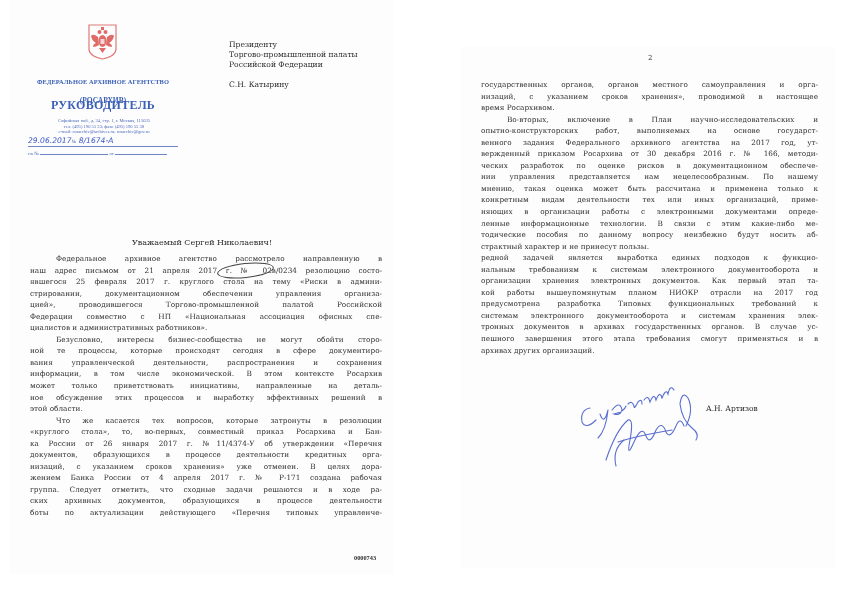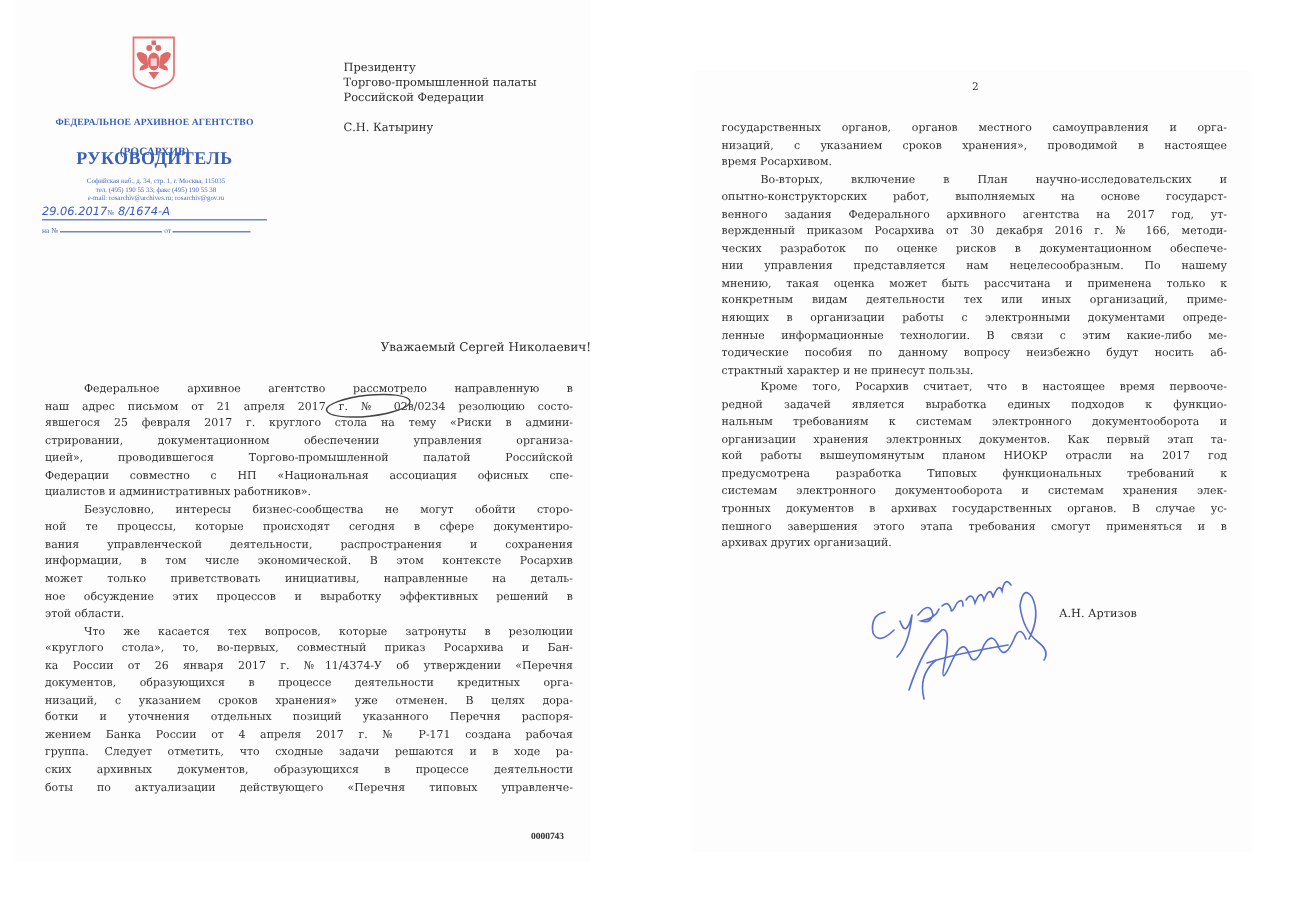--- a/index.html
+++ b/index.html
@@ -134,22 +134,22 @@
       color: #2c2c2c;
       white-space: nowrap;
     }
     .addressee .name {
       margin-top: 10px;
     }
     .salutation {
       position: absolute;
       left: 0;
       width: 384px;
-      top: 227px;
-      text-align: right;
+      top: 238px;
+      text-align: center;
       font-size: 8px;
       color: #2c2c2c;
       white-space: nowrap;
     }
     .body-text {
       position: absolute;
       font-size: 7.3px;
       line-height: 11.55px;
       color: #2f2f2f;
       text-align: justify;
@@ -286,21 +286,20 @@
       <span class="line">вания управленческой деятельности, распространения и сохранения</span>
       <span class="line">информации, в том числе экономической. В этом контексте Росархив</span>
       <span class="line">может только приветствовать инициативы, направленные на деталь-</span>
       <span class="line">ное обсуждение этих процессов и выработку эффективных решений в</span>
       <span class="line last">этой области.</span>
       <span class="line indent">Что же касается тех вопросов, которые затронуты в резолюции</span>
       <span class="line">«круглого стола», то, во-первых, совместный приказ Росархива и Бан-</span>
       <span class="line">ка России от 26 января 2017 г. №11/4374-У об утверждении «Перечня</span>
       <span class="line">документов, образующихся в процессе деятельности кредитных орга-</span>
       <span class="line">низаций, с указанием сроков хранения» уже отменен. В целях дора-</span>
-      <span class="line">ботки и уточнения отдельных позиций указанного Перечня распоря-</span>
       <span class="line">жением Банка России от 4 апреля 2017 г. № Р-171 создана рабочая</span>
       <span class="line">группа. Следует отметить, что сходные задачи решаются и в ходе ра-</span>
       <span class="line">ских архивных документов, образующихся в процессе деятельности</span>
       <span class="line">боты по актуализации действующего «Перечня типовых управленче-</span>
     </div>
 
   <div class="circle-mark"></div>
 
   <div class="doc-number">0000743</div>
 </div>
@@ -317,21 +316,20 @@
       <span class="line">венного задания Федерального архивного агентства на 2017 год, ут-</span>
       <span class="line">вержденный приказом Росархива от 30 декабря 2016 г. № 166, методи-</span>
       <span class="line">ческих разработок по оценке рисков в документационном обеспече-</span>
       <span class="line">нии управления представляется нам нецелесообразным. По нашему</span>
       <span class="line">мнению, такая оценка может быть рассчитана и применена только к</span>
       <span class="line">конкретным видам деятельности тех или иных организаций, приме-</span>
       <span class="line">няющих в организации работы с электронными документами опреде-</span>
       <span class="line">ленные информационные технологии. В связи с этим какие-либо ме-</span>
       <span class="line">тодические пособия по данному вопросу неизбежно будут носить аб-</span>
       <span class="line last">страктный характер и не принесут пользы.</span>
-      <span class="line indent">Кроме того, Росархив считает, что в настоящее время первооче-</span>
       <span class="line">редной задачей является выработка единых подходов к функцио-</span>
       <span class="line">нальным требованиям к системам электронного документооборота и</span>
       <span class="line">организации хранения электронных документов. Как первый этап та-</span>
       <span class="line">кой работы вышеупомянутым планом НИОКР отрасли на 2017 год</span>
       <span class="line">предусмотрена разработка Типовых функциональных требований к</span>
       <span class="line">системам электронного документооборота и системам хранения элек-</span>
       <span class="line">тронных документов в архивах государственных органов. В случае ус-</span>
       <span class="line">пешного завершения этого этапа требования смогут применяться и в</span>
       <span class="line last">архивах других организаций.</span>
     </div>

